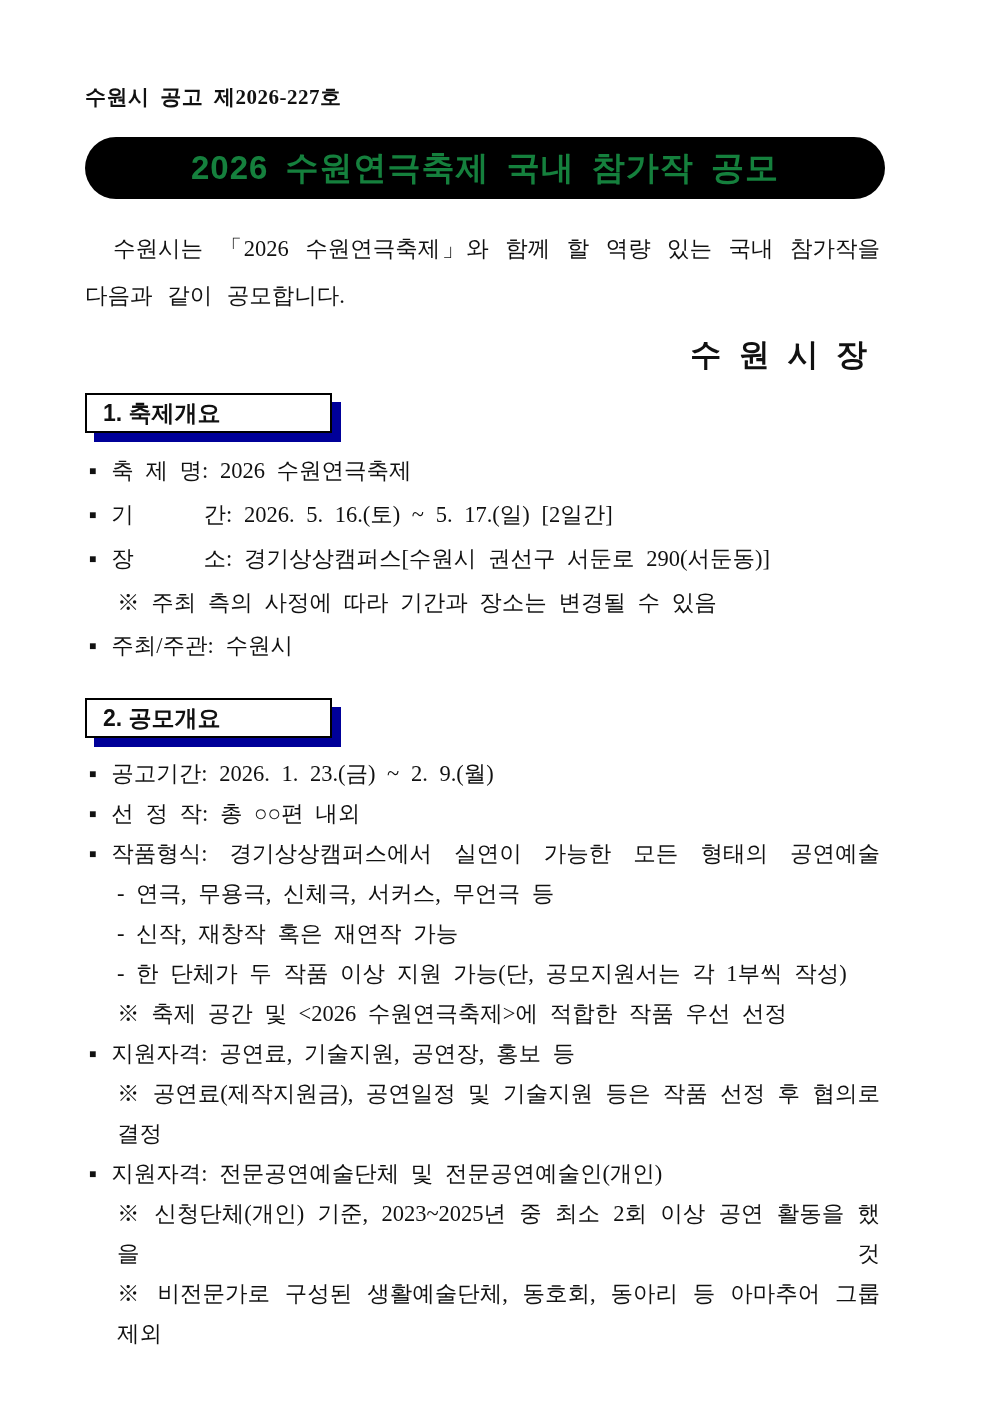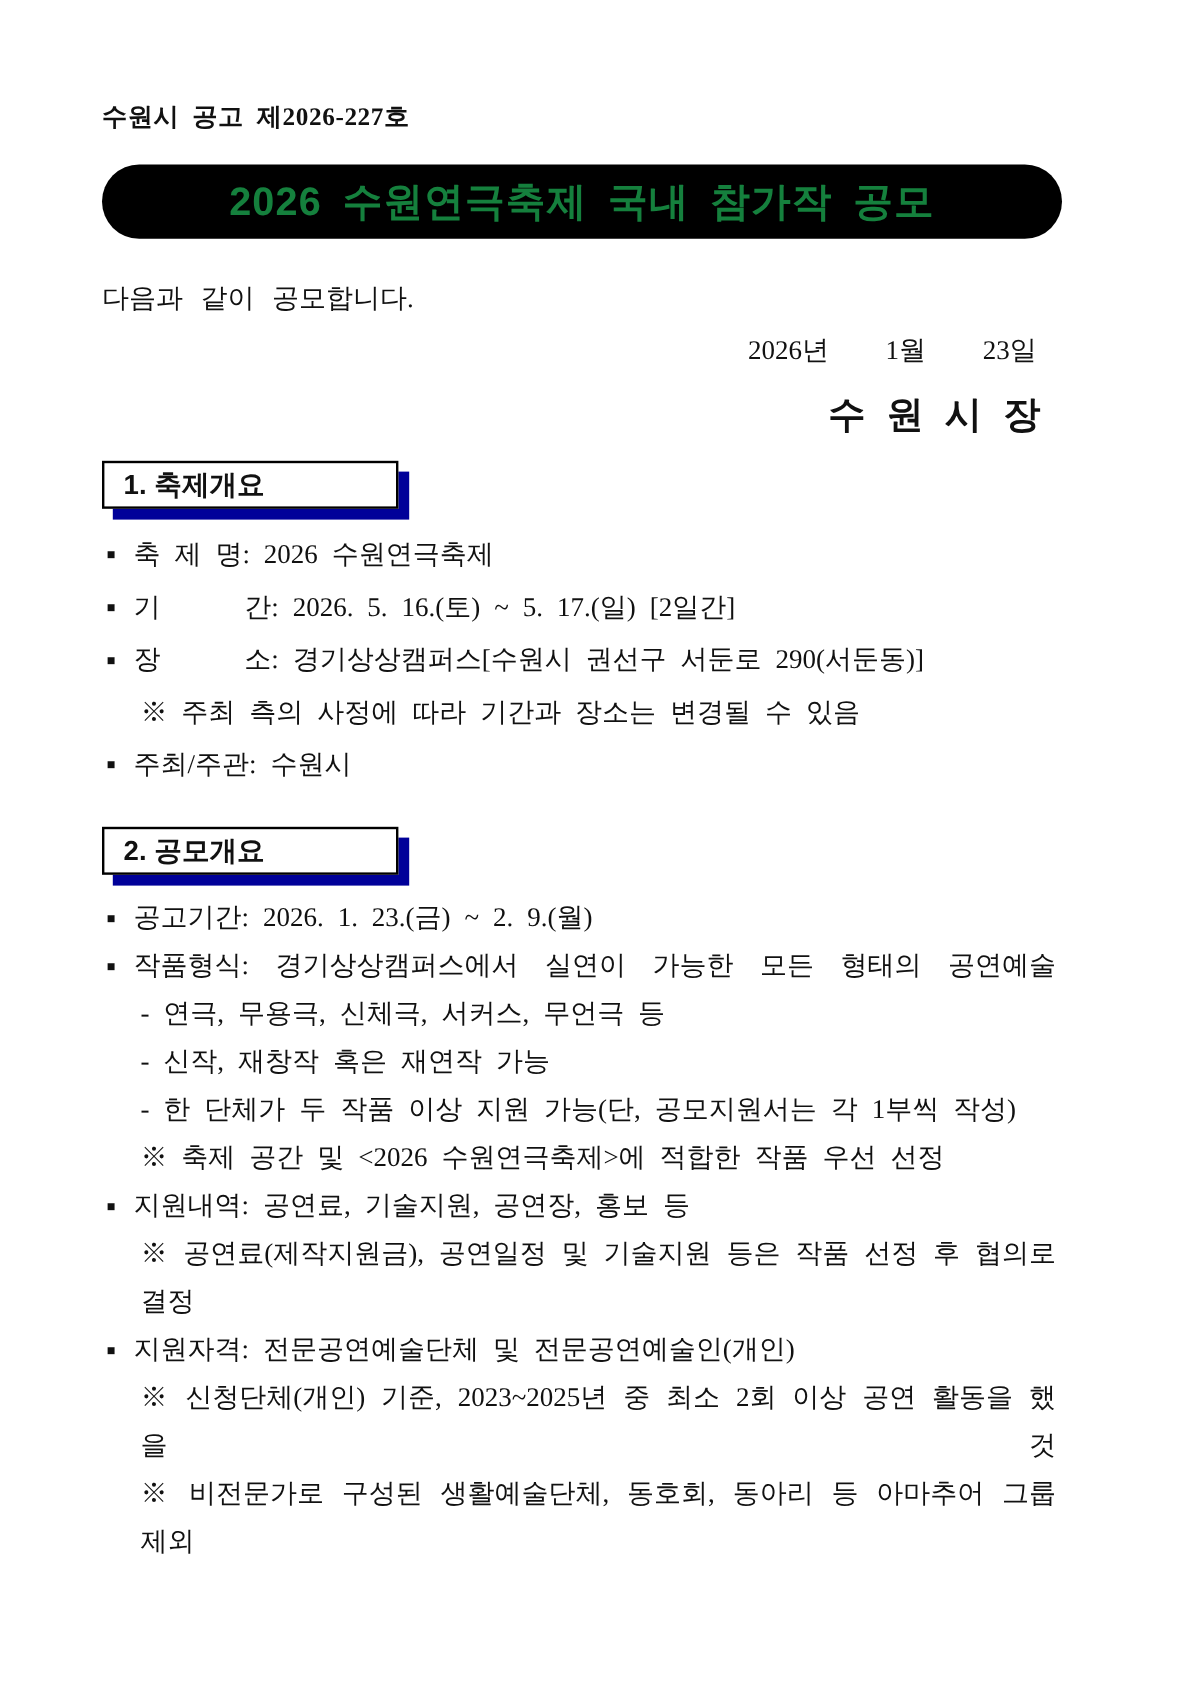--- a/index.html
+++ b/index.html
@@ -64,24 +64,24 @@
 
 <div class="page">
 
   <div class="notice-no">수원시 공고 제2026-227호</div>
 
   <div class="banner">
     <span class="banner-title">2026 수원연극축제 국내 참가작 공모</span>
   </div>
 
   <p class="intro">
+    <span class="line1">수원시는 「2026 수원연극축제」와 함께 할 역량 있는 국내 참가작을</span>
     <span class="line2">다음과 같이 공모합니다.</span>
   </p>
 
-  <div class="date-line">2026년  1월  23일</div>
   <div class="signature">수 원 시 장</div>
 
   <div id="sections">
   <div class="section">
     <div class="sec-header">
       <span>1. 축제개요</span>
     </div>
     <div class="sec-items">
           <div class="row bullet"><span class="marker">■</span><span class="txt">축 제 명: 2026 수원연극축제</span></div>
           <div class="row bullet"><span class="marker">■</span><span class="txt">기      간: 2026. 5. 16.(토) ~ 5. 17.(일) [2일간]</span></div>
@@ -90,26 +90,27 @@
           <div class="row bullet"><span class="marker">■</span><span class="txt">주최/주관: 수원시</span></div>
         </div>
   </div>
 
   <div class="section">
     <div class="sec-header">
       <span>2. 공모개요</span>
     </div>
     <div class="sec-items">
           <div class="row bullet"><span class="marker">■</span><span class="txt">공고기간: 2026. 1. 23.(금) ~ 2. 9.(월)</span></div>
+          <div class="row bullet"><span class="marker">■</span><span class="txt">선 정 작: 총 ○○편 내외</span></div>
           <div class="row bullet stretch"><span class="marker">■</span><span class="txt">작품형식: 경기상상캠퍼스에서 실연이 가능한 모든 형태의 공연예술</span></div>
           <div class="row dash"><span class="txt">- 연극, 무용극, 신체극, 서커스, 무언극 등</span></div>
           <div class="row dash"><span class="txt">- 신작, 재창작 혹은 재연작 가능</span></div>
           <div class="row dash"><span class="txt">- 한 단체가 두 작품 이상 지원 가능(단, 공모지원서는 각 1부씩 작성)</span></div>
           <div class="row note"><span class="txt">※ 축제 공간 및 &lt;2026 수원연극축제&gt;에 적합한 작품 우선 선정</span></div>
-          <div class="row bullet"><span class="marker">■</span><span class="txt">지원내역: 공연료, 기술지원, 공연장, 홍보 등</span></div>
+          <div class="row bullet"><span class="marker">■</span><span class="txt">지원자격: 공연료, 기술지원, 공연장, 홍보 등</span></div>
           <div class="row note stretch"><span class="txt">※ 공연료(제작지원금), 공연일정 및 기술지원 등은 작품 선정 후 협의로 결정</span></div>
           <div class="row bullet"><span class="marker">■</span><span class="txt">지원자격: 전문공연예술단체 및 전문공연예술인(개인)</span></div>
           <div class="row note stretch"><span class="txt">※ 신청단체(개인) 기준, 2023~2025년 중 최소 2회 이상 공연 활동을 했을 것</span></div>
           <div class="row note stretch"><span class="txt">※ 비전문가로 구성된 생활예술단체, 동호회, 동아리 등 아마추어 그룹 제외</span></div>
         </div>
   </div>
 </div>
 
 </div>
 

